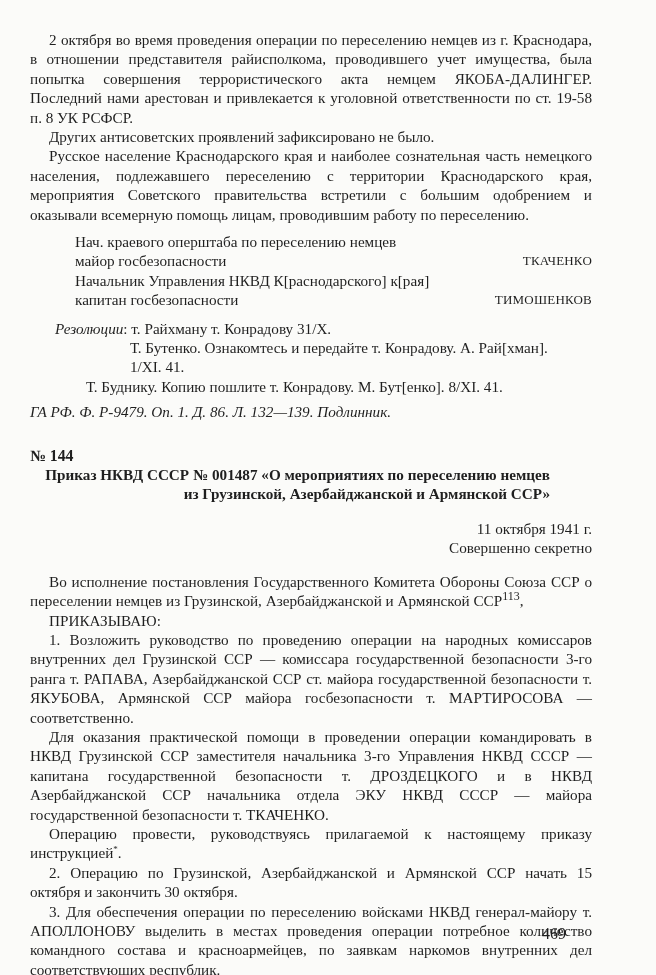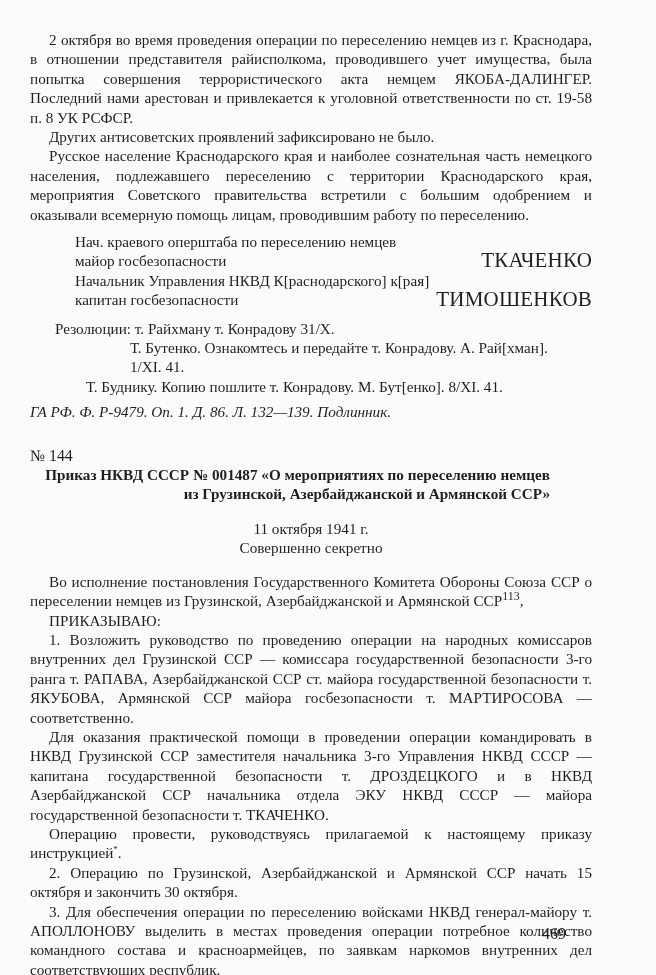--- a/index.html
+++ b/index.html
@@ -11,30 +11,30 @@
     font-size: 15.2px;
     line-height: 19.4px;
     position: relative;
   }
   .page { position: absolute; left: 30px; top: 30px; width: 562px; }
   p { margin: 0; text-align: justify; }
   .ind { text-indent: 19px; }
   .gap { }
   .sig { margin-left: 45px; margin-top: 8px; width: 517px; }
   .sig-row { display: flex; justify-content: space-between; height: 19.4px; }
-  .sig-name { font-size: 21px; letter-spacing: 0.2px; }
+  .sig-name { font-size: 13px; letter-spacing: 0.2px; }
   .res { margin-top: 9px; }
   .res-line { white-space: nowrap; }
-  .res-label { margin-left: 25px; }
+  .res-label { font-style: italic; margin-left: 25px; }
   .res-indent { margin-left: 100px; }
   .res-indent2 { margin-left: 56px; }
   .archive { font-style: italic; margin-top: 6px; }
-  .docnum { font-weight: normal; margin-top: 24px; font-size: 15.8px; }
+  .docnum { font-weight: bold; margin-top: 24px; font-size: 15.8px; }
   .doctitle { font-weight: bold; width: 520px; text-align: right; }
-  .dateblock { text-align: center; margin-top: 15px; }
+  .dateblock { text-align: right; margin-top: 15px; }
   .body-start { margin-top: 14px; }
   sup { font-size: 12px; line-height: 0; vertical-align: 6px; }
   .fnmark { font-size: 9px; vertical-align: 6px; line-height: 0; }
   .pagenum { position: absolute; left: 542px; top: 924px; font-size: 16px; }
 </style>
 </head>
 <body>
 
 <div class="page">
 

